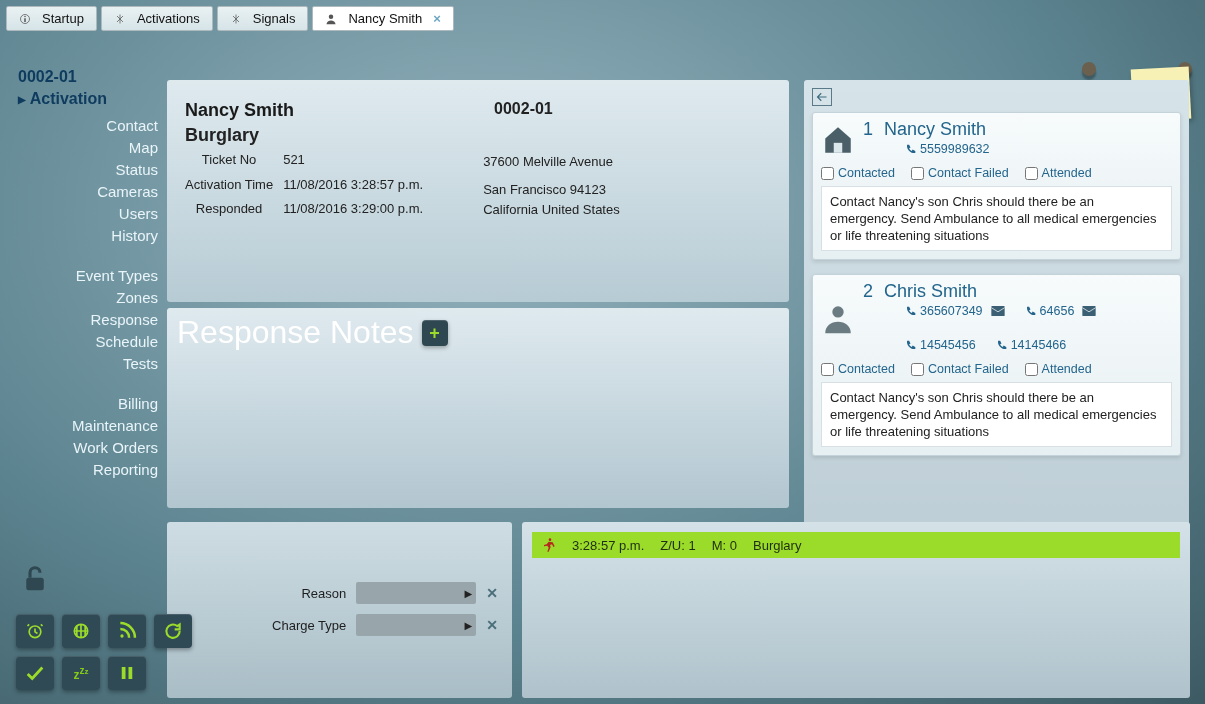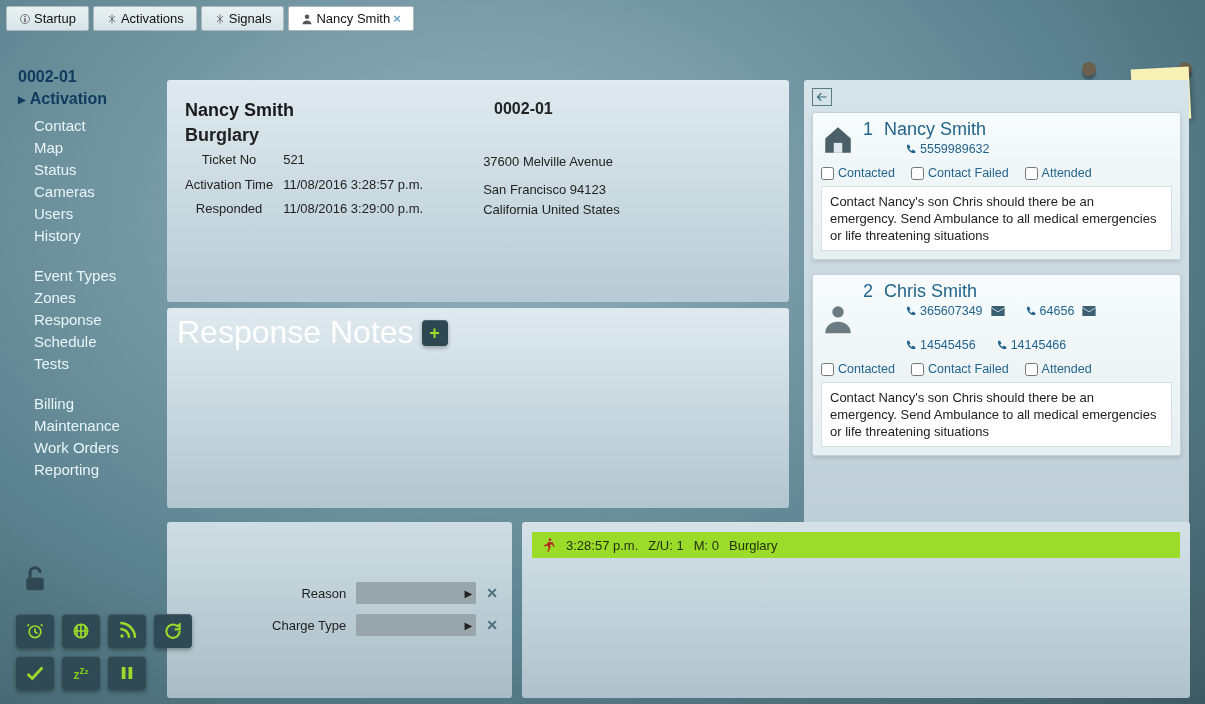--- a/index.html
+++ b/index.html
@@ -8,32 +8,32 @@
     background: radial-gradient(ellipse at 40% 30%, #95b3be 0%, #5b838f 60%, #3d5a63 100%);
     overflow: hidden;
     font-size: 13px; color: #333;
     position: relative;
   }
   
   .tabs { position: absolute; left: 6px; top: 6px; display: flex; gap: 4px; }
   .tab {
     background: linear-gradient(#e9f1f2,#d6e4e8);
     border: 1px solid #aeb9bd; border-radius: 2px; padding: 4px 12px;
-    display: flex; align-items: center; gap: 3px; font-size: 13px; color: #111; cursor: pointer;
+    display: flex; align-items: center; gap: 11px; font-size: 13px; color: #111; cursor: pointer;
   }
   .tab.active { background: #fff; }
   .tab .close { color:#6aa6c0; font-weight:bold; }
   .tab .ico { width:12px; height:12px; display:inline-block; }
 
   
   .sidebar { position:absolute; left:18px; top:68px; width:140px; color:#eef5f7; }
   .sidebar .acct { color:#0e3b5e; font-weight:bold; font-size:16px; margin-bottom:4px; }
   .sidebar .active-item { color:#0e3b5e; font-weight:bold; font-size:16px; display:flex; align-items:center; gap:4px; margin-bottom:6px; }
   .sidebar .active-item::before { content:"▶"; font-size:10px; color:#0e3b5e; }
-  .sidebar .group { margin: 8px 0 0 16px; display:flex; flex-direction:column; gap:2px; }
+  .sidebar .group { margin: 8px 0 0 16px; display:flex; flex-direction:column; gap:2px;text-align:right; }
   .sidebar .group a, .sidebar .group span { color:#e9f5f9; font-size:15px; cursor:pointer; line-height:20px; }
   .sidebar .spacer { height:12px; }
 
   
   .main {
     position:absolute; left:167px; top:80px; width:622px; height:222px;
     background: linear-gradient(#dfeaef,#b7cbd4);
     border-radius:3px; padding:14px 18px 10px 18px;
     color:#222;
   }
@@ -112,21 +112,21 @@
   .combo::after { content:"▶"; font-size:10px; color:#222; }
   .xbtn { color:#4b6e7b; font-weight:bold; cursor:pointer; font-size:14px;}
 
   
   .eventpanel {
     position:absolute; left:522px; top:522px; width:668px; height:176px;
     background: linear-gradient(#d4e2e8,#afc2cb);
     border-radius:3px; padding:10px;
   }
   .eventbar {
-    background:#9bdc2b; height:26px; display:flex; align-items:center; gap:10px; padding:0 8px;
+    background:#9bdc2b; height:26px; display:flex; align-items:center; gap:16px; padding:0 8px;
     color:#1f2e10; font-size:13px;
   }
   .eventbar .runnersm { width:16px; height:16px; color:#b62a1e; }
 
   
   .toolbox { position:absolute; left:16px; bottom:14px; display:flex; flex-direction:column; gap:8px;}
   .toolrow { display:flex; gap:8px;}
   .tbtn {
     width:38px; height:34px; border-radius:4px; background:#2f4a55;
     display:inline-flex; align-items:center; justify-content:center;

